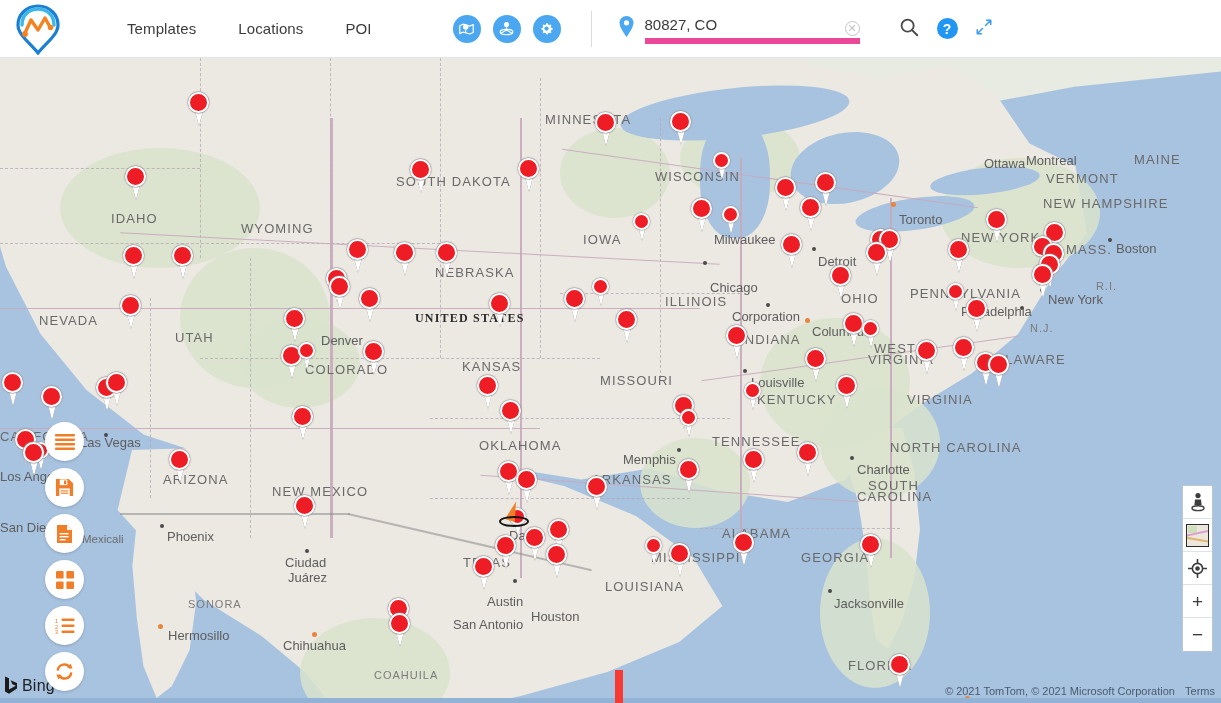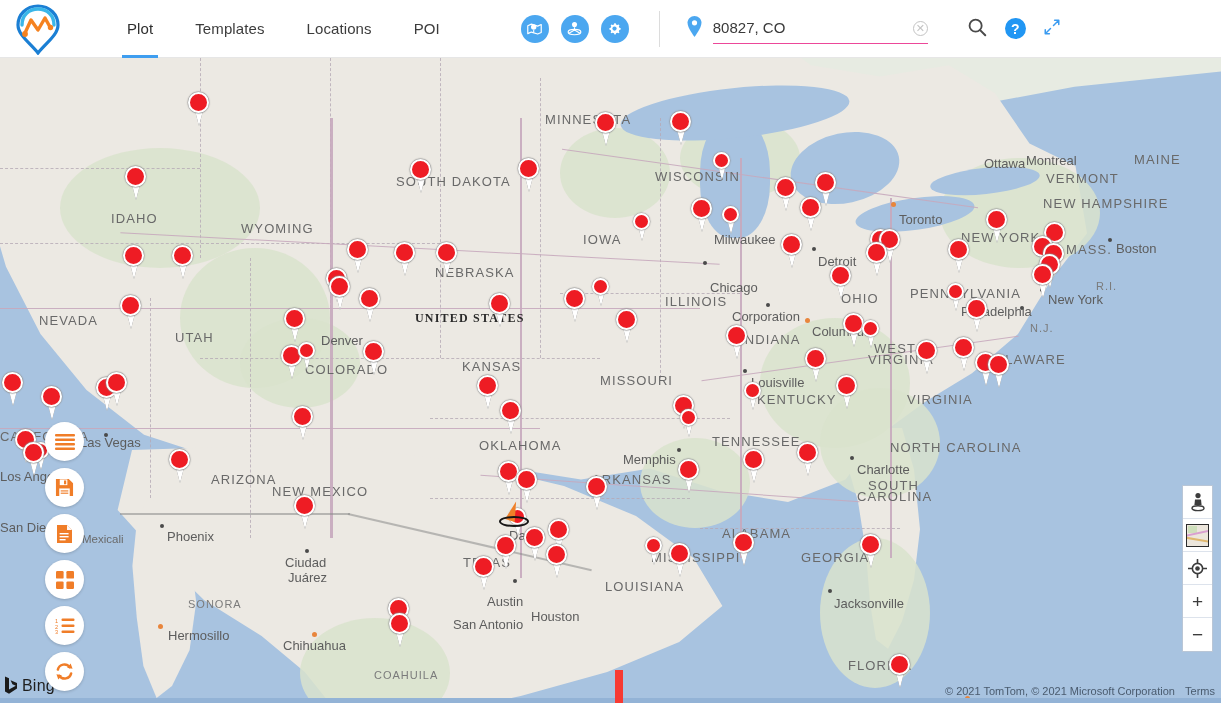--- a/index.html
+++ b/index.html
@@ -60,21 +60,21 @@
 
   .search-group {
     display: flex; align-items: center;
     margin-left: 26px;
     gap: 10px;
   }
   .pin-blue { flex: 0 0 auto; }
   .search-box {
     position: relative;
     width: 215px;
-    border-bottom: 1px solid #ec4899;
+    border-bottom: 6px solid #ec4899;
     display: flex; 
     height: 30px;
   }
   .search-box input {
     border: 0; outline: 0;
     font-family: "Liberation Sans", sans-serif;
     font-size: 15px; color: #3a3a3a;
     width: 180px; background: transparent;
     padding-bottom: 2px;
   }
@@ -313,23 +313,20 @@
       <svg width="50" height="52" viewBox="0 0 50 52">
         <path d="M25 3 C13 3 5 12 5 22 C5 32 17 40 25 50 C33 40 45 32 45 22 C45 12 37 3 25 3 Z" fill="none" stroke="#1b7fd4" stroke-width="3.2"></path>
         <path d="M9 22 C9 12 16 6 25 6 C34 6 41 12 41 22" fill="none" stroke="#3ab6e8" stroke-width="3.4" stroke-linecap="round"></path>
         <polyline points="12,30 18,17 25,27 32,15 37,24" fill="none" stroke="#f58220" stroke-width="3.4" stroke-linecap="round" stroke-linejoin="round"></polyline>
         <circle cx="37.5" cy="24.5" r="2.7" fill="#f58220"></circle>
         <circle cx="12" cy="31" r="2.9" fill="#f58220"></circle>
       </svg>
     </div>
 
     <div class="nav-tabs">
-      <div class="nav-tab active">
-        <span>Plot</span>
-      </div>
       <div class="nav-tab">
         <span>Templates</span>
       </div>
       <div class="nav-tab">
         <span>Locations</span>
       </div>
       <div class="nav-tab">
         <span>POI</span>
       </div>
     </div>
@@ -504,21 +501,21 @@
         <div class="map-label lbl-state" style="left: 857px; top: 431px;">CAROLINA</div>
         <div class="map-label lbl-state" style="left: 592px; top: 414px;">ARKANSAS</div>
         <div class="map-label lbl-state" style="left: 479px; top: 380px;">OKLAHOMA</div>
         <div class="map-label lbl-state" style="left: 651px; top: 492px;">MISSISSIPPI</div>
         <div class="map-label lbl-state" style="left: 722px; top: 468px;">ALABAMA</div>
         <div class="map-label lbl-state" style="left: 801px; top: 492px;">GEORGIA</div>
         <div class="map-label lbl-state" style="left: 605px; top: 521px;">LOUISIANA</div>
         <div class="map-label lbl-state" style="left: 463px; top: 497px;">TEXAS</div>
         <div class="map-label lbl-state" style="left: 848px; top: 600px;">FLORIDA</div>
         <div class="map-label lbl-state" style="left: 272px; top: 426px;">NEW MEXICO</div>
-        <div class="map-label lbl-state" style="left: 163px; top: 414px; margin-left: 48px;">ARIZONA</div>
+        <div class="map-label lbl-state" style="left: 163px; top: 414px;">ARIZONA</div>
         <div class="map-label lbl-state" style="left: 0px; top: 371px;">CALIFORNIA</div>
         <div class="map-label lbl-state" style="left: 305px; top: 304px;">COLORADO</div>
         <div class="map-label lbl-state-sm" style="left: 188px; top: 540px;">SONORA</div>
         <div class="map-label lbl-state-sm" style="left: 374px; top: 611px;">COAHUILA</div>
         <div class="map-label lbl-city" style="left: 710px; top: 210px; margin-top: 12px;">Chicago</div>
         <div class="map-label lbl-city" style="left: 818px; top: 196px;">Detroit</div>
         <div class="map-label lbl-city" style="left: 899px; top: 154px;">Toronto</div>
         <div class="map-label lbl-city" style="left: 984px; top: 98px;">Ottawa</div>
         <div class="map-label lbl-city" style="left: 1026px; top: 95px;">Montreal</div>
         <div class="map-label lbl-city" style="left: 1116px; top: 183px;">Boston</div>

